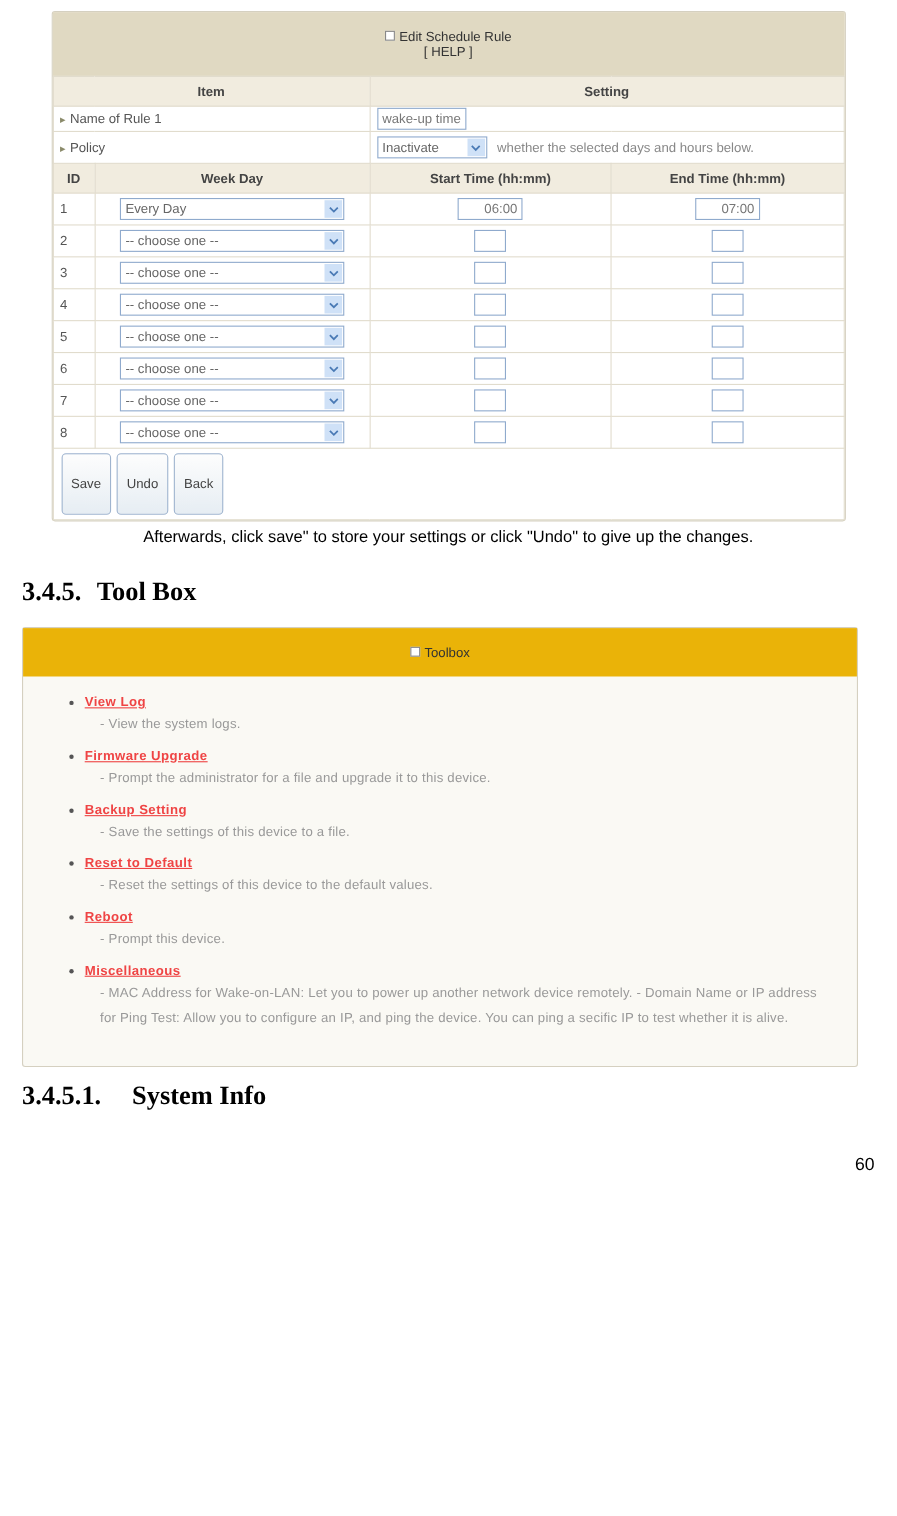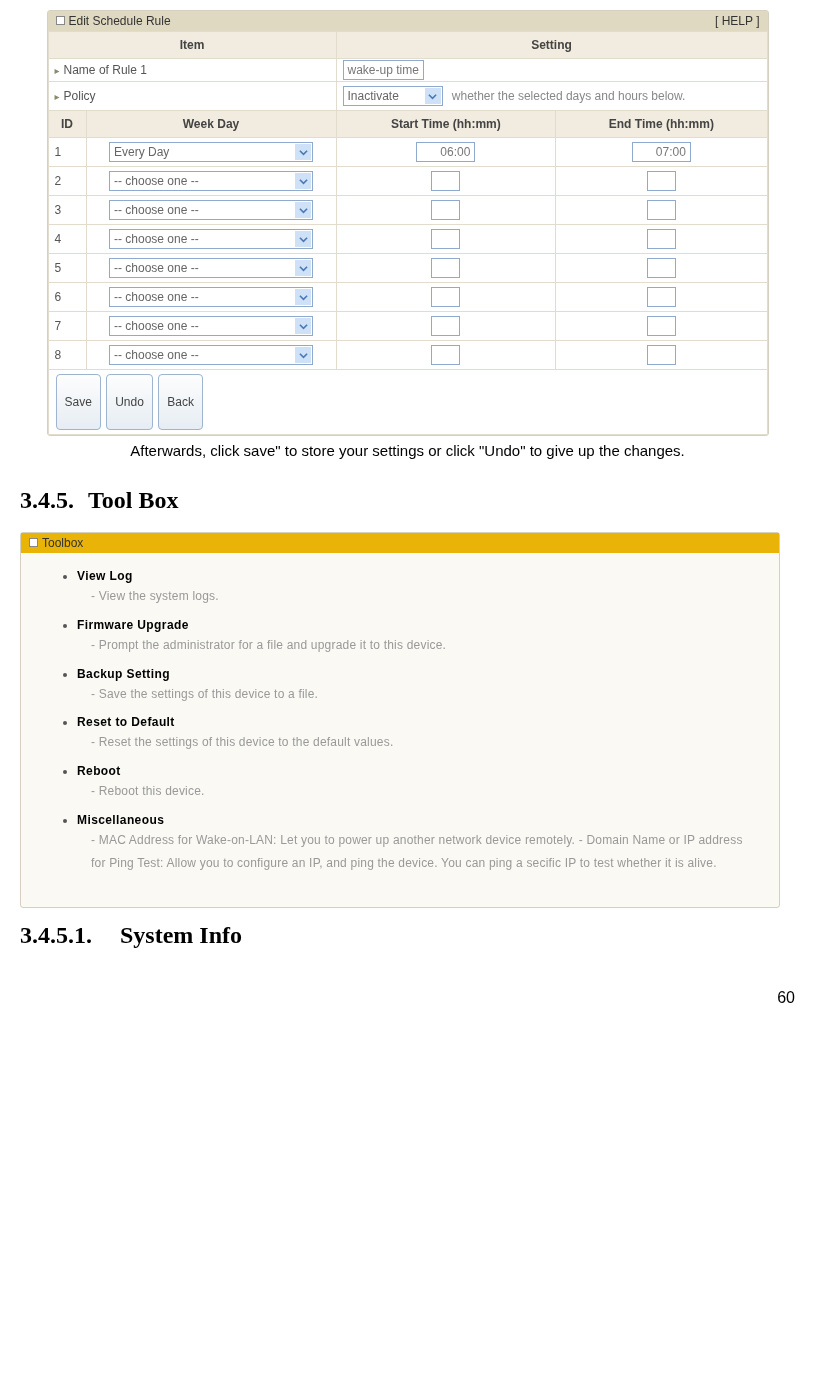--- a/index.html
+++ b/index.html
@@ -2,21 +2,21 @@
 <html><head>
 <meta charset="utf-8">
 <style>
   * { box-sizing: border-box; }
   body { margin: 0; padding: 0; font-family: Arial, sans-serif; background: #fff; width: 815px; }
   .page { padding: 10px 20px 20px 20px; }
   .page-num { text-align: right; font-size: 16px; margin-top: 40px; }
 
   
   .panel1 { margin: 0 auto 6px; width: 722px; border: 1px solid #d5d0c0; border-radius: 3px; background: #fff; }
-  .titlebar { background: #e0d9c2; font-size: 12px; color: #333; padding: 3px 8px; display: flex; justify-content: space-between; align-items: center; }
+  .titlebar { background: #e0d9c2; font-size: 12px; color: #333; padding: 15px 8px; display: flex; justify-content: space-between; align-items: center; flex-direction: column; }
   .titlebar .sq { display: inline-block; width: 9px; height: 9px; border: 1px solid #888; margin-right: 4px; background: #fff; }
   .tbl { width: 100%; border-collapse: collapse; font-size: 12px; color: #555; }
   .tbl th, .tbl td { border: 1px solid #e1dccd; padding: 4px 6px; text-align: left; vertical-align: middle; }
   .tbl thead th { background: #f1ecdf; color: #444; font-weight: bold; text-align: center; padding: 6px; }
   .tbl td.c { text-align: center; }
   .tbl td.idcell { width: 34px; }
   .txt { border: 1px solid #8faacd; padding: 2px 4px; font-size: 12px; color: #777; background: #fff; }
   .txt.w1 { width: 140px; }
   .txt.w2 { width: 70px; height: 18px; padding-left: 23px; }
   .sel { border: 1px solid #8faacd; font-size: 12px; color: #666; background: #fff; display: inline-flex; align-items: center; justify-content: space-between; padding: 1px 1px 1px 4px; }
@@ -34,21 +34,21 @@
   h2.sec { font-family: 'Times New Roman', serif; font-size: 24px; font-weight: bold; margin: 14px 0 18px; }
   h2.sec .num { margin-right: 14px; }
   h2.sub { font-family: 'Times New Roman', serif; font-size: 24px; font-weight: bold; margin: 14px 0 6px; }
   h2.sub .num { margin-right: 28px; }
 
   
   .panel2 { width: 760px; border: 1px solid #d5d0c0; border-radius: 3px; background: #faf9f4; margin: 0 0 10px; font-size: 12px; color: #666; }
   .panel2 .titlebar { background: #eab308; }
   .panel2 ul { list-style: disc; padding: 6px 30px 22px 56px; margin: 0; }
   .panel2 li { margin: 10px 0; color: #555; }
-  .panel2 li .hd { font-weight: bold; color: #000000; letter-spacing: 0.4px; }
+  .panel2 li .hd { font-weight: bold; color: #ef4444; letter-spacing: 0.4px; text-decoration: underline; }
   .panel2 li .desc { color: #999; display: block; padding: 2px 0 0 14px; line-height: 1.9; letter-spacing: 0.2px; }
 </style>
 </head>
 <body>
 
 <div class="page">
 
   <div class="panel1">
     <div class="titlebar">
       <span><span class="sq"></span><span>Edit Schedule Rule</span></span>
@@ -217,21 +217,21 @@
 
   <div class="panel2">
     <div class="titlebar">
       <span><span class="sq"></span><span>Toolbox</span></span>
     </div>
     <ul id="toolbox-list">
         <li><span class="hd">View Log</span><span class="desc">- View the system logs.</span></li>
         <li><span class="hd">Firmware Upgrade</span><span class="desc">- Prompt the administrator for a file and upgrade it to this device.</span></li>
         <li><span class="hd">Backup Setting</span><span class="desc">- Save the settings of this device to a file.</span></li>
         <li><span class="hd">Reset to Default</span><span class="desc">- Reset the settings of this device to the default values.</span></li>
-        <li><span class="hd">Reboot</span><span class="desc">- Reboot this device.</span></li>
+        <li><span class="hd">Reboot</span><span class="desc">- Prompt this device.</span></li>
         <li><span class="hd">Miscellaneous</span><span class="desc">- MAC Address for Wake-on-LAN: Let you to power up another network device remotely.
 - Domain Name or IP address for Ping Test: Allow you to configure an IP, and ping the device. You can ping a secific IP to test whether it is alive.</span></li>
       </ul>
   </div>
 
   <h2 class="sub">
     <span class="num">3.4.5.1.</span><span>System Info</span>
   </h2>
 
   <div class="page-num">60</div>

